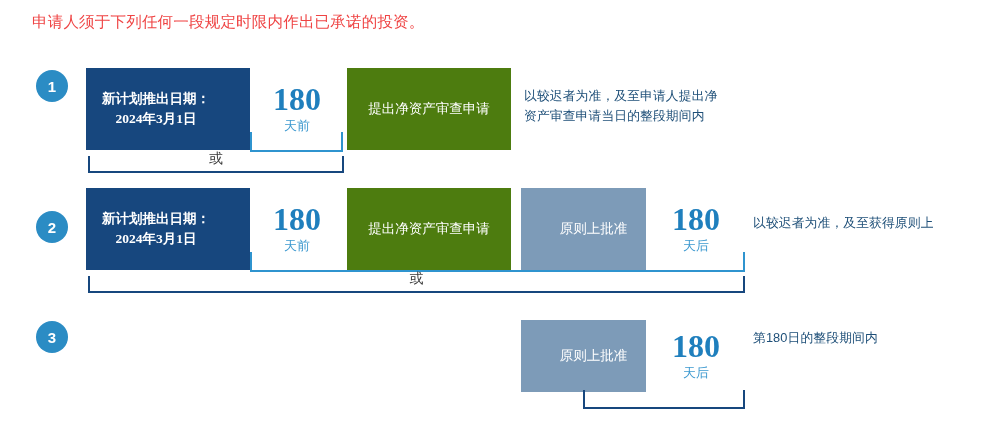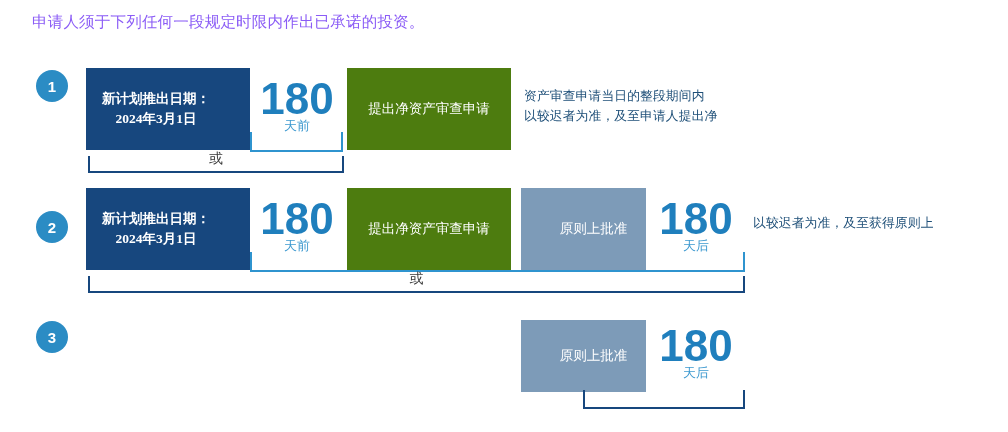--- a/index.html
+++ b/index.html
@@ -18,21 +18,21 @@
 
   .abs { position: absolute; }
 
   
   #intro-text {
     left: 32px;
     top: 11px;
     width: 900px;
     font-size: 15.5px;
     line-height: 22px;
-    color: #8b5cf6;
+    color: #ef4444;
     letter-spacing: .2px;
     white-space: nowrap;
   }
 
   
   .step-circle {
     width: 32px;
     height: 32px;
     border-radius: 50%;
     background: #2b8cc4;
@@ -70,22 +70,22 @@
   .box-date .line1 { font-weight: bold; }
   .box-date .line2 { font-weight: bold; text-align: center; }
 
   
   .days {
     text-align: center;
     color: #1f7fbd;
     width: 96px;
   }
   .days .num {
-    font-family: Liberation Sans, sans-serif;
-    font-size: 44px;
+    font-family: Liberation Serif, serif;
+    font-size: 32px;
     font-weight: bold;
     line-height: 34px;
     letter-spacing: 0px;
   }
   .days .unit {
     font-family: "Liberation Serif", "DejaVu Serif", serif;
     font-size: 13px;
     line-height: 18px;
     color: #3f9ad0;
     margin-top: 1px;
@@ -133,22 +133,22 @@
 </div>
 
 <div class="abs days" style="left:249px; top:82px;">
   <div class="num">180</div>
   <div class="unit">天前</div>
 </div>
 
 <div class="abs box box-mid" style="left:347px; top:68px; width:164px; height:82px;">提出净资产审查申请</div>
 
 <div class="abs note" style="left:524px; top:86px; width:250px;">
+  <div>以较迟者为准，及至申请人提出净</div>
   <div>资产审查申请当日的整段期间内</div>
-  <div>以较迟者为准，及至申请人提出净</div>
 </div>
 
 <div class="abs bracket bracket-light" style="left:250px; top:132px; width:93px; height:20px;"></div>
 
 <div class="abs bracket bracket-navy" style="left:88px; top:156px; width:256px; height:17px;"></div>
 <div class="abs bracket-label" style="left:88px; top:150px; width:256px;">或</div>
 
 <div class="abs step-circle" style="left:36px; top:211px;">2</div>
 
 <div class="abs box box-navy box-date" style="left:86px; top:188px; width:164px; height:82px;">
@@ -184,15 +184,16 @@
 <div class="abs step-circle" style="left:36px; top:321px;">3</div>
 
 <div class="abs box box-light" style="left:521px; top:320px; width:125px; height:72px;">原则上批准</div>
 
 <div class="abs days" style="left:648px; top:329px;">
   <div class="num">180</div>
   <div class="unit">天后</div>
 </div>
 
 <div class="abs note" style="left:753px; top:328px; width:250px;">
+  <div>第180日的整段期间内</div>
 </div>
 
 <div class="abs bracket bracket-navy" style="left:583px; top:390px; width:162px; height:19px;"></div>
 
 </body></html>

